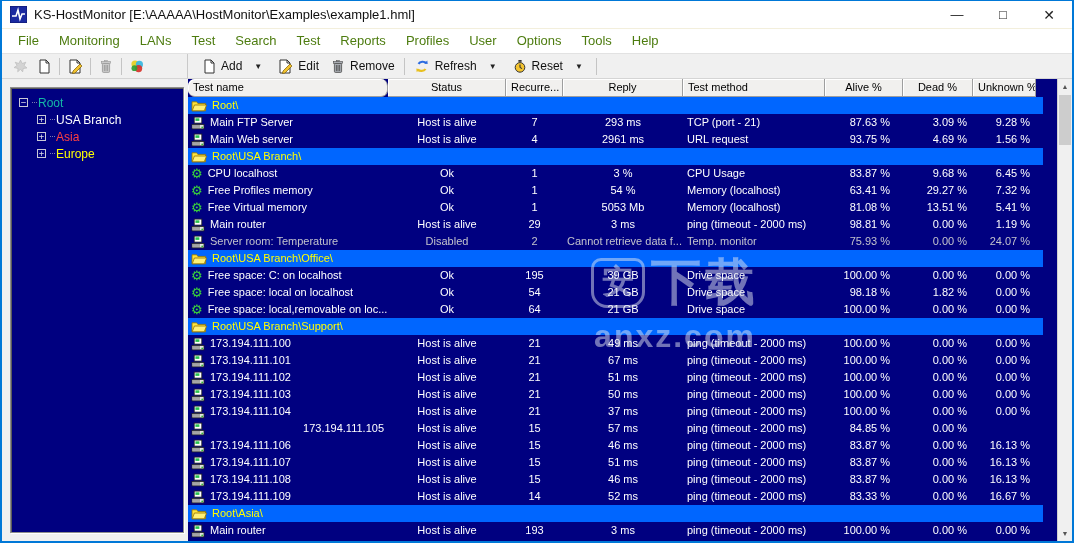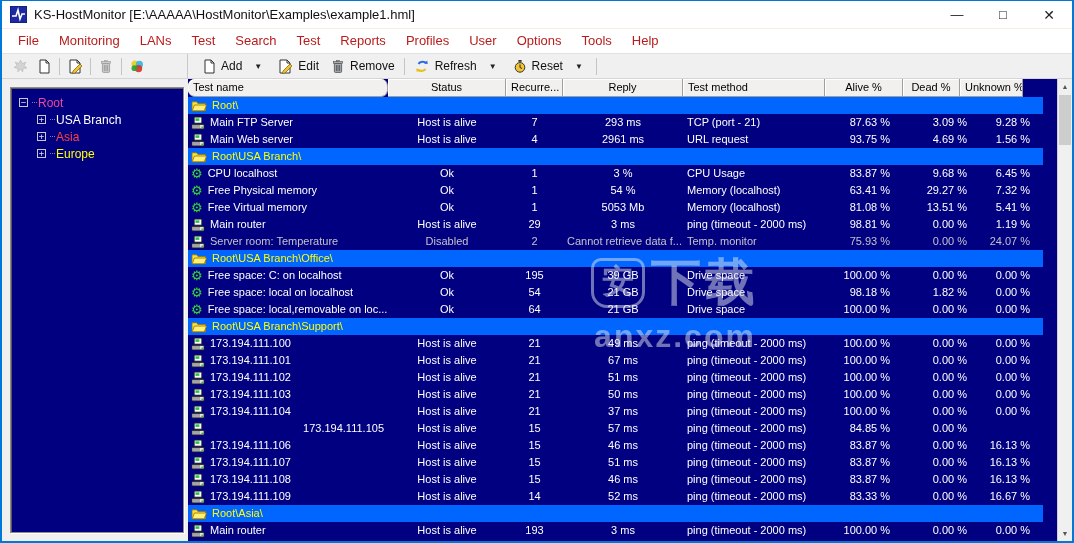--- a/index.html
+++ b/index.html
@@ -11,21 +11,21 @@
   
   .titlebar { height:28px; background:#FFFFFF; display:flex; align-items:center; border-bottom:1px solid #F3EFDC; }
   .app-icon { width:17px; height:17px; margin-left:8px; flex:0 0 auto; }
   .title-text { font-size:13px; color:#111; margin-left:7px; white-space:nowrap; }
   .win-controls { margin-left:auto; display:flex; height:100%; }
   .win-btn { width:46px; height:100%; display:flex; align-items:center; justify-content:center; font-size:13px; color:#222; }
   .win-btn.close { font-size:14px; }
 
   
   .menubar { height:24px; background:#FFFFFF; display:flex; align-items:center; padding-left:6px; }
-  .menu-item { font-size:13px; color:#b91c1c; padding:0 10px; line-height:24px; }
+  .menu-item { font-size:13px; color:#4d7c0f; padding:0 10px; line-height:24px; }
 
   
   .toolbar { height:26px; background:#F0F0F0; border-top:1px solid #E2E2E2; border-bottom:1px solid #D5D5D5; display:flex; align-items:center; }
   .toolbar-left { width:186px; flex:0 0 auto; display:flex; align-items:center; padding-left:6px; height:100%; border-right:1px solid #C9C9C9; }
   .tool-icon { width:24px; height:22px; display:flex; align-items:center; justify-content:center; }
   .tool-icon.disabled { opacity:.55; filter:grayscale(1); }
   .tsep { width:1px; height:17px; background:#C4C4C4; margin:0 3px; }
   .toolbar-right { display:flex; align-items:center; padding-left:8px; height:100%; }
   .tool-btn { display:flex; align-items:center; gap:5px; background:transparent; border:0; font-family:inherit; font-size:12px; color:#111; padding:2px 6px; height:22px; }
   .drop { font-size:8px; color:#222; padding:0 10px 0 6px; }
@@ -211,21 +211,21 @@
         <span class="drop">▼</span>
         <span class="tsep"></span>
       </div>
   </div>
 
   <div class="left-panel">
     <div class="tree">
         <div class="tree-item" style="padding-left: 8px;">
           <span class="tbox">−</span>
           <span class="tdots"></span>
-          <span style="color: #ec4899;">Root</span>
+          <span style="color: #14b8a6;">Root</span>
         </div>
         <div class="tree-item" style="padding-left: 26px;">
           <span class="tbox">+</span>
           <span class="tdots"></span>
           <span style="color: rgb(255, 255, 255);">USA Branch</span>
         </div>
         <div class="tree-item" style="padding-left: 26px;">
           <span class="tbox">+</span>
           <span class="tdots"></span>
           <span style="color: rgb(255, 64, 64);">Asia</span>
@@ -239,21 +239,21 @@
   </div>
 
   <div class="table-area">
     <div class="theader">
         <div class="hcell" style="width: 200px; text-align: left; border-radius: 7px;">Test name</div>
         <div class="hcell" style="width: 118px; text-align: center;">Status</div>
         <div class="hcell" style="width: 57px; text-align: left;">Recurre...</div>
         <div class="hcell" style="width: 120px; text-align: center;">Reply</div>
         <div class="hcell" style="width: 142px; text-align: left;">Test method</div>
         <div class="hcell" style="width: 78px; text-align: center;">Alive %</div>
-        <div class="hcell" style="width: 57px; text-align: center;">Dead %</div>
+        <div class="hcell" style="width: 70px; text-align: center;">Dead %</div>
         <div class="hcell" style="width: 63px; text-align: left;">Unknown %</div>
       </div>
     <div class="tbody">
         <div class="trow group">
           <span class="icon" style="margin-left: 3px;">
             <svg width="16" height="12" viewBox="0 0 16 12">
               <path d="M1 1.8h4.4L7 3.4h7.6v7.4H1z" fill="#FFE43C" stroke="#8F7000" stroke-width=".8"></path>
               <path d="M3.4 5h12.2l-2.4 5.8H1.2z" fill="#FFF176" stroke="#8F7000" stroke-width=".8"></path>
             </svg>
           </span>
@@ -323,21 +323,21 @@
           <div class="cell" style="width: 142px; text-align: left;">CPU Usage</div>
           <div class="cell right" style="width: 78px; text-align: right;">83.87 %</div>
           <div class="cell right" style="width: 77px; text-align: right;">9.68 %</div>
           <div class="cell right" style="width: 63px; text-align: right;">6.45 %</div>
         </div>
         <div class="trow">
           <div class="cell name" style="width: 200px; text-align: left;">
             <span class="icon">
               <span class="gear-glyph">⚙</span>
             </span>
-            <span>Free Physical memory</span>
+            <span>Free Profiles memory</span>
           </div>
           <div class="cell" style="width: 118px; text-align: center;">Ok</div>
           <div class="cell" style="width: 57px; text-align: center;">1</div>
           <div class="cell" style="width: 120px; text-align: center;">54 %</div>
           <div class="cell" style="width: 142px; text-align: left;">Memory (localhost)</div>
           <div class="cell right" style="width: 78px; text-align: right;">63.41 %</div>
           <div class="cell right" style="width: 77px; text-align: right;">29.27 %</div>
           <div class="cell right" style="width: 63px; text-align: right;">7.32 %</div>
         </div>
         <div class="trow">

